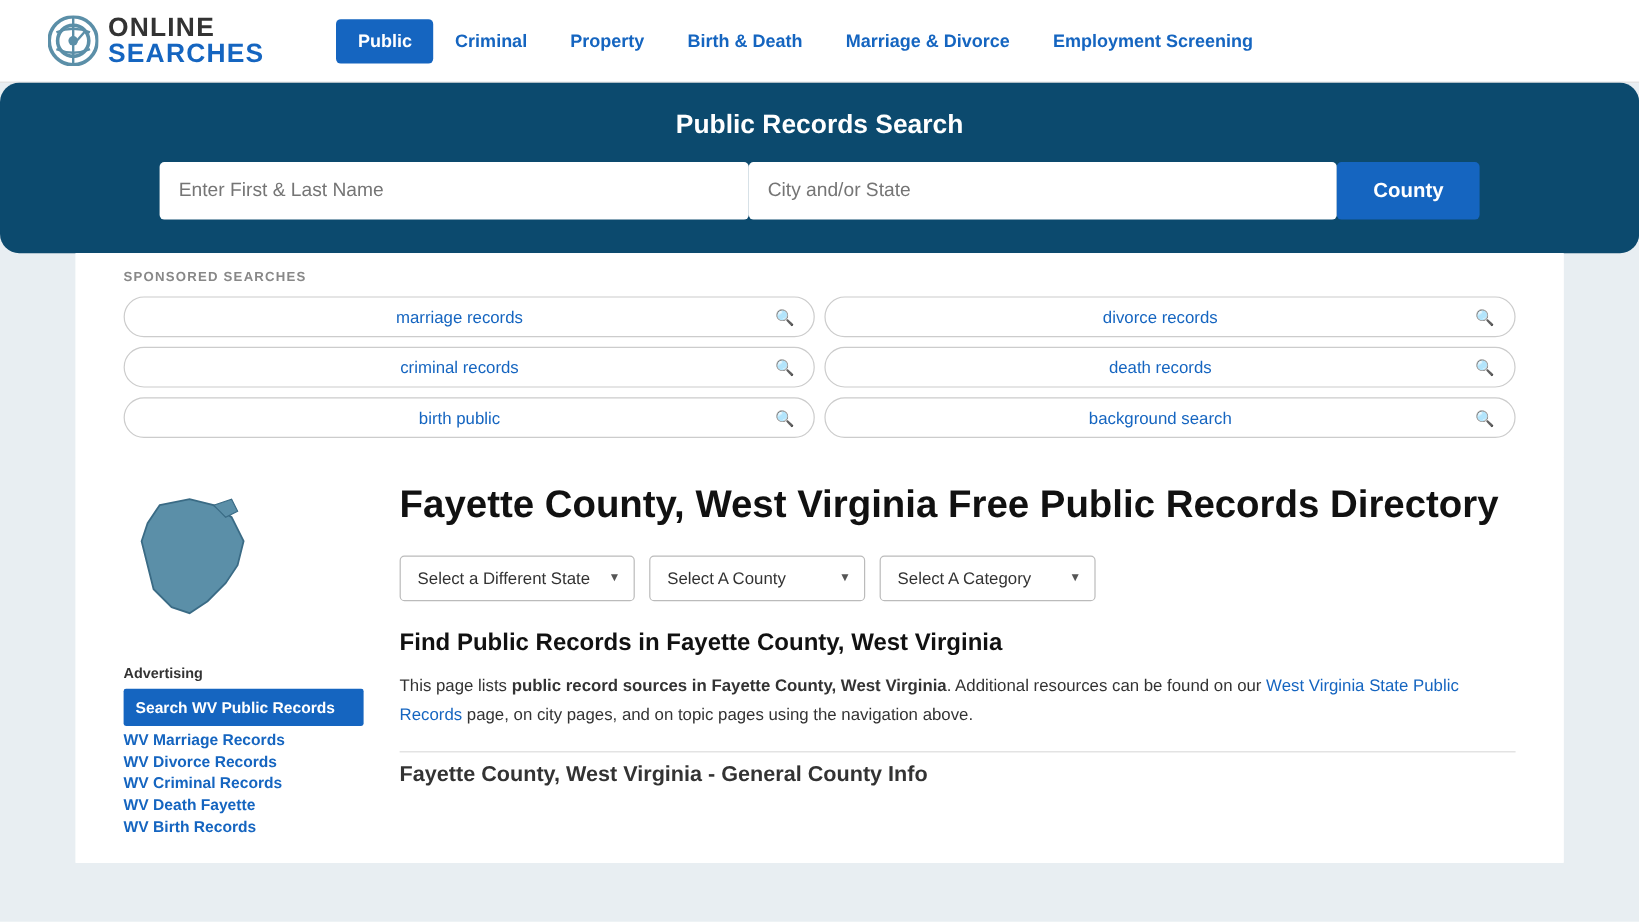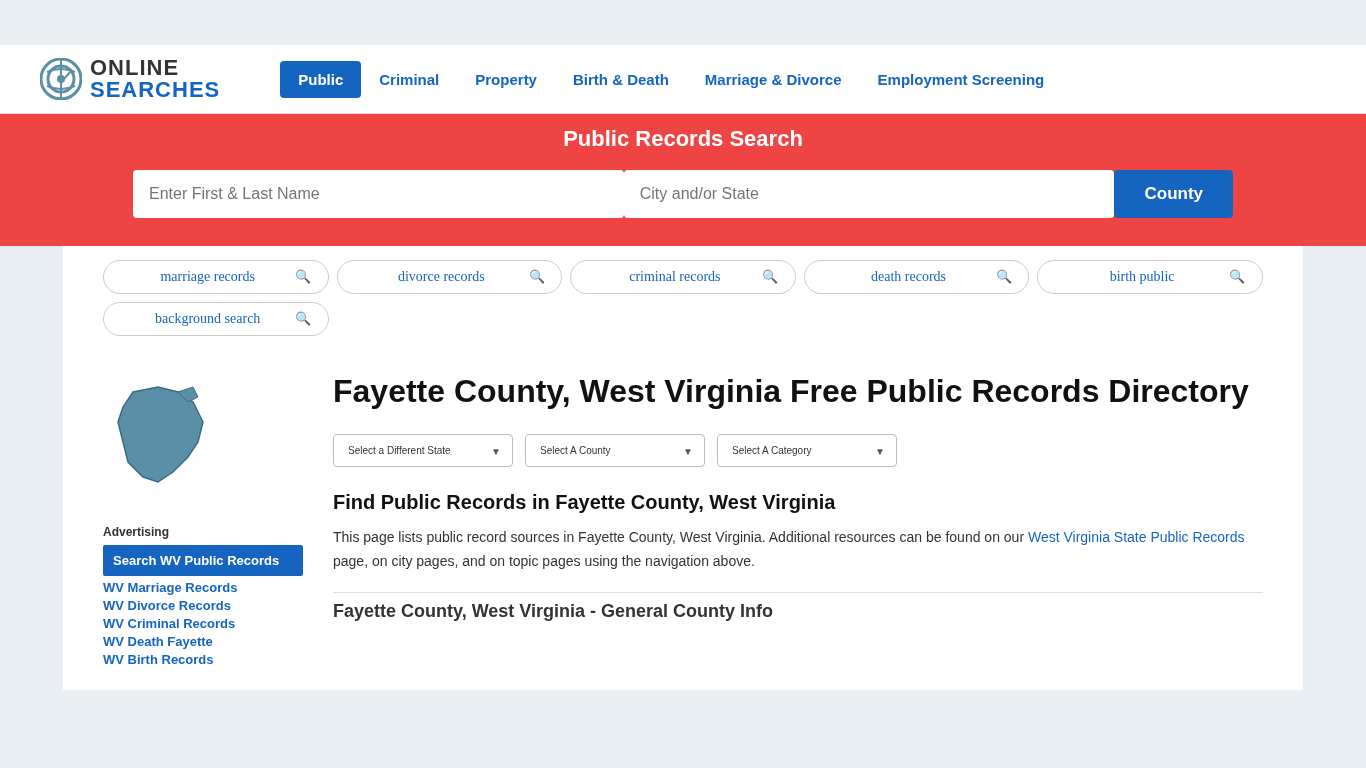--- a/index.html
+++ b/index.html
@@ -5,21 +5,20 @@
     * { box-sizing: border-box; margin: 0; padding: 0; }
     body { font-family: Arial, sans-serif; background: #e8eef2; font-size: 14px; color: #333; }
 
     
     .header {
       background: #fff;
       padding: 12px 40px;
       display: flex;
       align-items: center;
       border-bottom: 1px solid #ddd;
-      margin-top: 45px;
     }
     .logo-area {
       display: flex;
       align-items: center;
       gap: 8px;
       margin-right: 60px;
     }
     .logo-icon {
       width: 42px;
       height: 42px;
@@ -57,22 +56,23 @@
       border-radius: 2px;
     }
     .nav-item.active {
       background: #1565c0;
       color: #fff;
       border-radius: 4px;
     }
 
     
     .search-banner {
-      background: #ef4444;
-      padding: 12px 40px 28px;
+      background: #0c4a6e;
+      padding: 22px 40px 28px;
+      border-radius: 16px;
     }
     .banner-title {
       text-align: center;
       color: #fff;
       font-size: 22px;
       font-weight: 700;
       margin-bottom: 18px;
     }
     .search-row {
       display: flex;
@@ -119,24 +119,23 @@
     .sponsored-label {
       font-size: 11px;
       color: #888;
       font-weight: 600;
       letter-spacing: 1px;
       margin-bottom: 10px;
       text-transform: uppercase;
     }
     .search-tags-grid {
       display: grid;
-      grid-template-columns: repeat(5, 1fr);
+      grid-template-columns: repeat(2, 1fr);
       gap: 8px;
       margin-bottom: 6px;
-      font-family: Liberation Serif, serif;
     }
     .search-tag {
       border: 1px solid #ccc;
       border-radius: 20px;
       padding: 8px 16px;
       display: flex;
       align-items: center;
       justify-content: space-between;
       cursor: pointer;
       color: #1565c0;
@@ -212,21 +211,21 @@
       margin-bottom: 24px;
     }
     .dropdown-wrapper {
       position: relative;
       display: inline-block;
     }
     .dropdown-wrapper select {
       border: 1px solid #bbb;
       border-radius: 4px;
       padding: 10px 36px 10px 14px;
-      font-size: 10px;
+      font-size: 14px;
       color: #333;
       background: #fff;
       cursor: pointer;
       appearance: none;
       -webkit-appearance: none;
       min-width: 180px;
     }
     .dropdown-wrapper::after {
       content: '▼';
       font-size: 10px;
@@ -247,21 +246,21 @@
     }
     .find-description {
       font-size: 14px;
       line-height: 1.7;
       color: #333;
     }
     .find-description a {
       color: #1565c0;
       text-decoration: none;
     }
-    .find-description strong { font-weight: 400; text-align: center; }
+    .find-description strong { font-weight: 700; text-align: center; }
 
     .divider {
       border: none;
       border-top: 1px solid #ddd;
       margin: 18px 0 8px;
     }
 
     .general-info-label {
       font-size: 18px;
       font-weight: 700;
@@ -311,20 +310,21 @@
     <div class="search-row">
       <input class="search-input" type="text" placeholder="Enter First &amp; Last Name" style="">
       <input class="search-input city" type="text" placeholder="City and/or State" style="">
       <button class="search-btn">County</button>
     </div>
   </div>
 
   <div class="main-content">
 
     <div class="sponsored-section">
+      <div class="sponsored-label">SPONSORED SEARCHES</div>
       <div class="search-tags-grid">
         <div class="search-tag">
           <span class="search-tag-label">marriage records</span>
           <span class="search-icon-small">🔍</span>
         </div>
         <div class="search-tag">
           <span class="search-tag-label">divorce records</span>
           <span class="search-icon-small">🔍</span>
         </div>
         <div class="search-tag">

